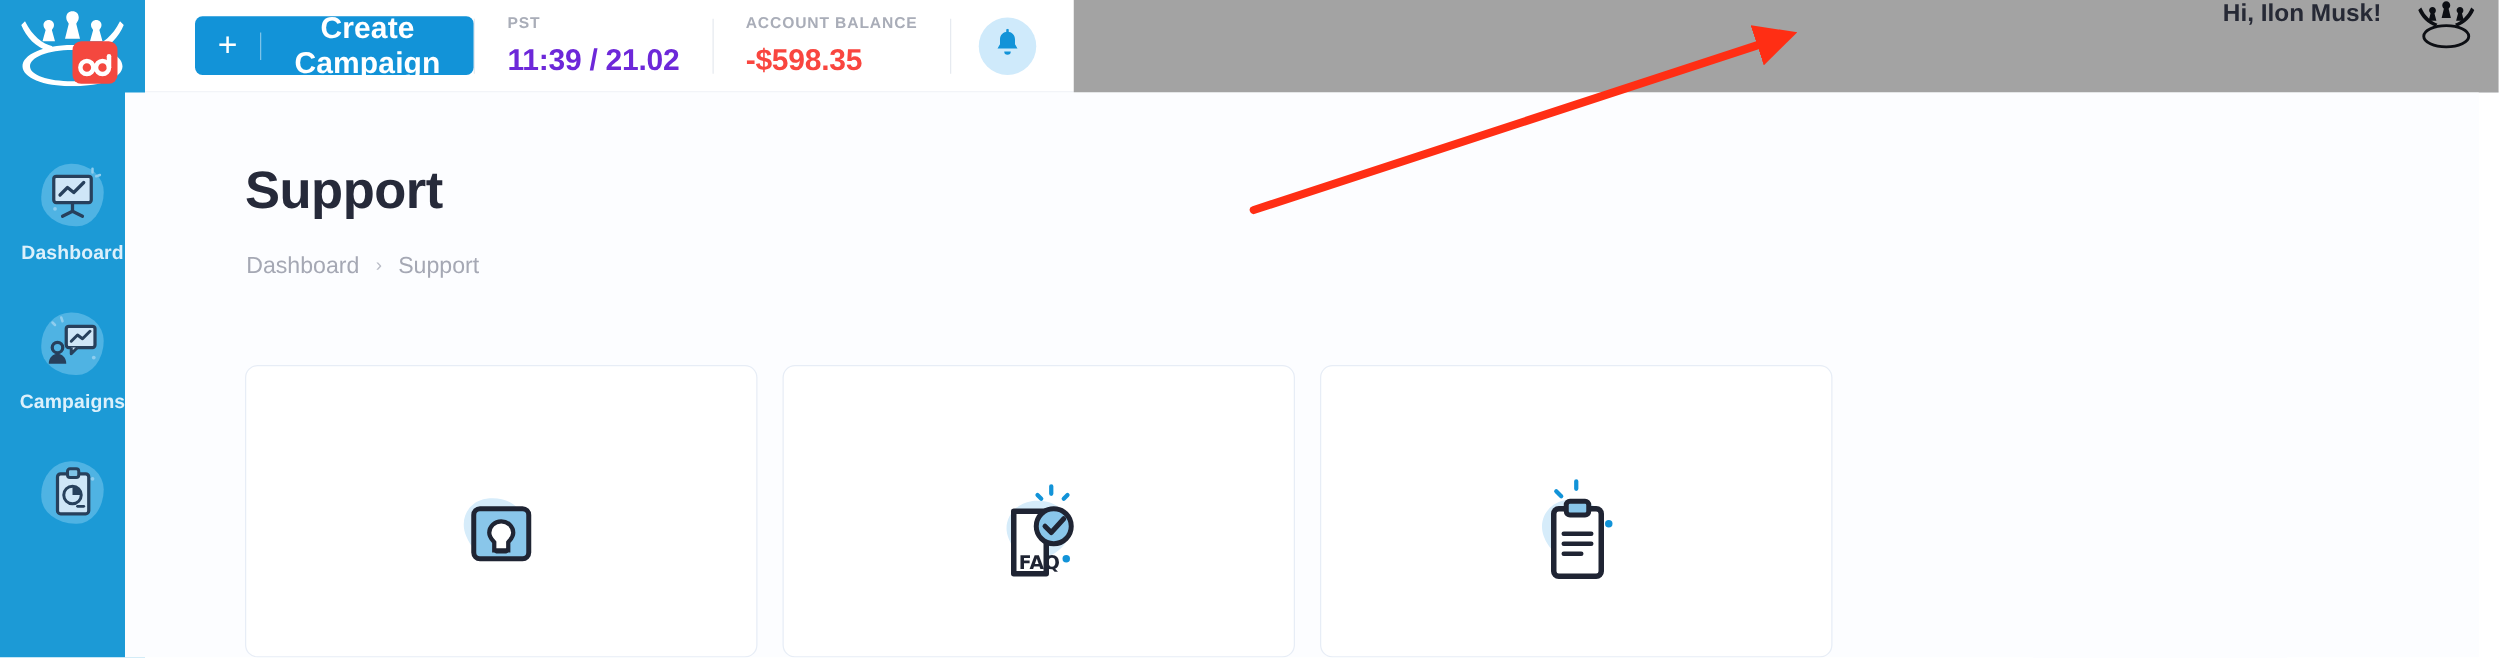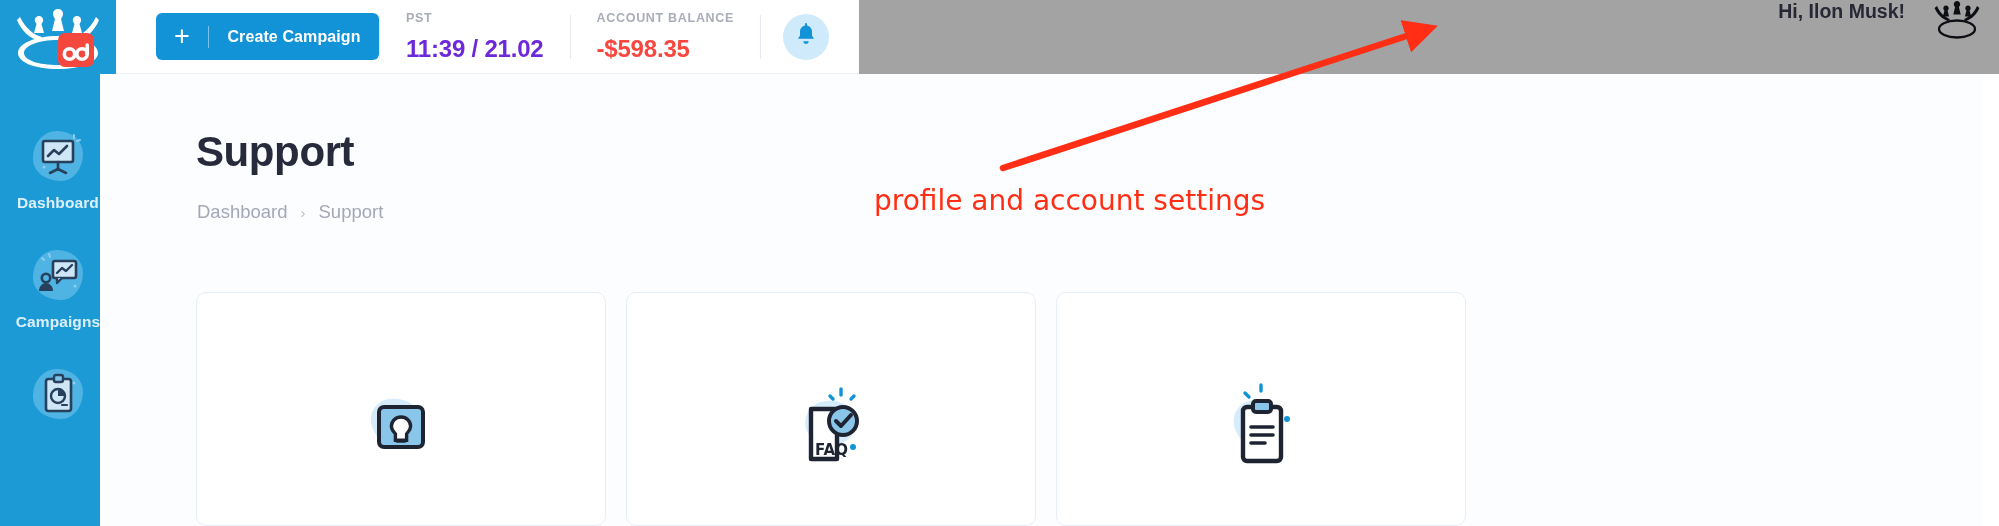--- a/index.html
+++ b/index.html
@@ -72,21 +72,21 @@
   }
   #create-campaign-btn .plus {
     width: 52px; text-align: center;
     font-size: 27px; font-weight: 400; line-height: 1;
   }
   #create-campaign-btn .sep {
     width: 1px; height: 22px; background: rgba(255,255,255,.45);
   }
   #create-campaign-btn .cc-label {
     flex: 1; text-align: center;
-    font-size: 16px; font-weight: bold; letter-spacing: .1px;
+    font-size: 24px; font-weight: bold; letter-spacing: .1px;
   }
 
   .vdiv { width: 1px; height: 44px; background: #e6eaf0; }
 
   .clock-group { display: flex; align-items: center; }
   .stat { padding: 0 26px; }
   .stat-label {
     font-size: 12.5px; font-weight: bold; color: #a9adb8;
     letter-spacing: .7px; margin-bottom: 10px;
   }
@@ -365,16 +365,15 @@
 
   <div id="annotation-layer">
     <svg width="1999" height="526">
       <defs>
         <marker id="arrowhead" markerWidth="5.2" markerHeight="5.2" refX="3.6" refY="2.6" orient="auto">
           <path d="M0,0 L0,5.2 L5.2,2.6 z" fill="#ff2e14"></path>
         </marker>
       </defs>
       <line x1="1003" y1="168" x2="1428" y2="29" stroke="#ff2e14" stroke-width="6.5" stroke-linecap="round" marker-end="url(#arrowhead)"></line>
     </svg>
-    <div id="annotation-text">profile and account settings</div>
   </div>
 
 </div>
 
 </body></html>

